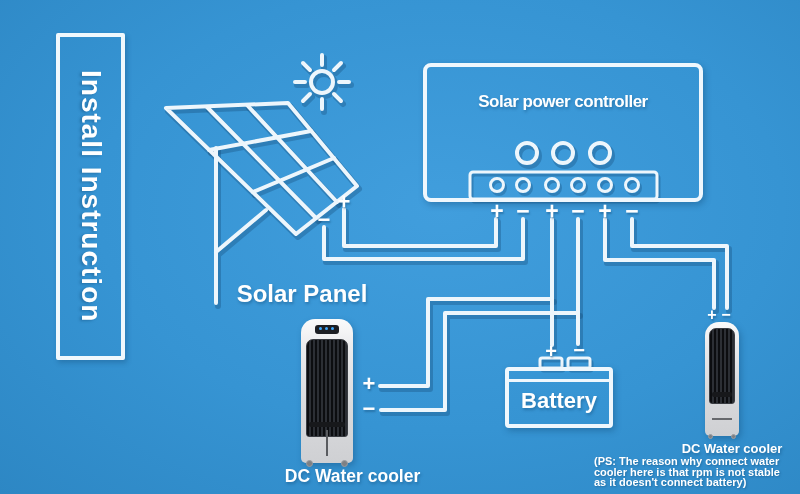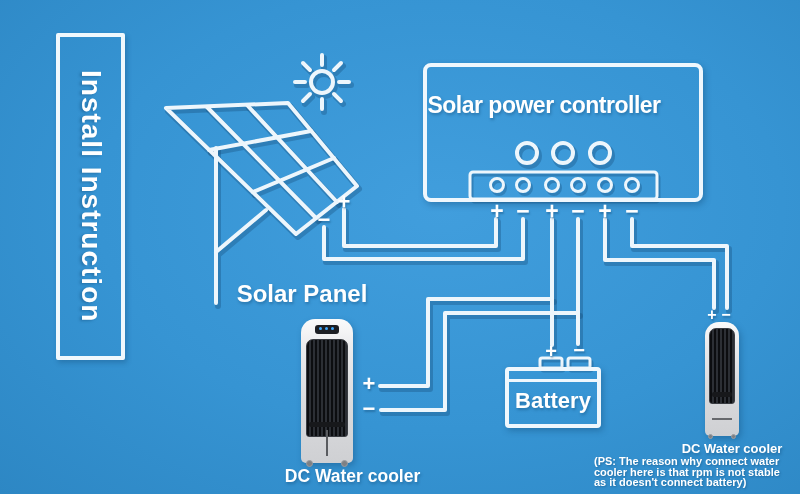--- a/index.html
+++ b/index.html
@@ -24,27 +24,27 @@
     color:#fff;font-weight:bold;font-size:28px;letter-spacing:1px;white-space:nowrap;
     text-shadow:1px 2px 3px rgba(10,55,95,.35);
   }
 
   .controller-box{
     position:absolute;left:423px;top:63px;width:280px;height:139px;
     border:4px solid #eff7fd;border-radius:8px;
     box-shadow:2px 3px 6px rgba(15,66,108,.35);
   }
   .controller-title{
-    position:absolute;left:404px;top:92px;width:280px;text-align:center;
-    color:#fff;font-weight:bold;font-size:23px;letter-spacing:-0.5px;
+    position:absolute;left:423px;top:92px;width:280px;text-align:center;
+    color:#fff;font-weight:bold;font-size:17px;letter-spacing:-0.5px;
     text-shadow:1px 2px 3px rgba(10,55,95,.35);
   }
 
   .battery-box{
-    position:absolute;left:505px;top:367px;width:96px;height:61px;
+    position:absolute;left:505px;top:367px;width:108px;height:61px;
     border:4px solid #eff7fd;border-radius:4px;
     box-shadow:2px 3px 6px rgba(15,66,108,.35);
   }
   .battery-top-band{width:100%;height:11px;border-bottom:3px solid #eff7fd;}
   .battery-label{
     margin-top:6px;text-align:center;color:#fff;font-weight:bold;font-size:22px;
     text-shadow:1px 2px 3px rgba(10,55,95,.35);
   }
 
   .label{

